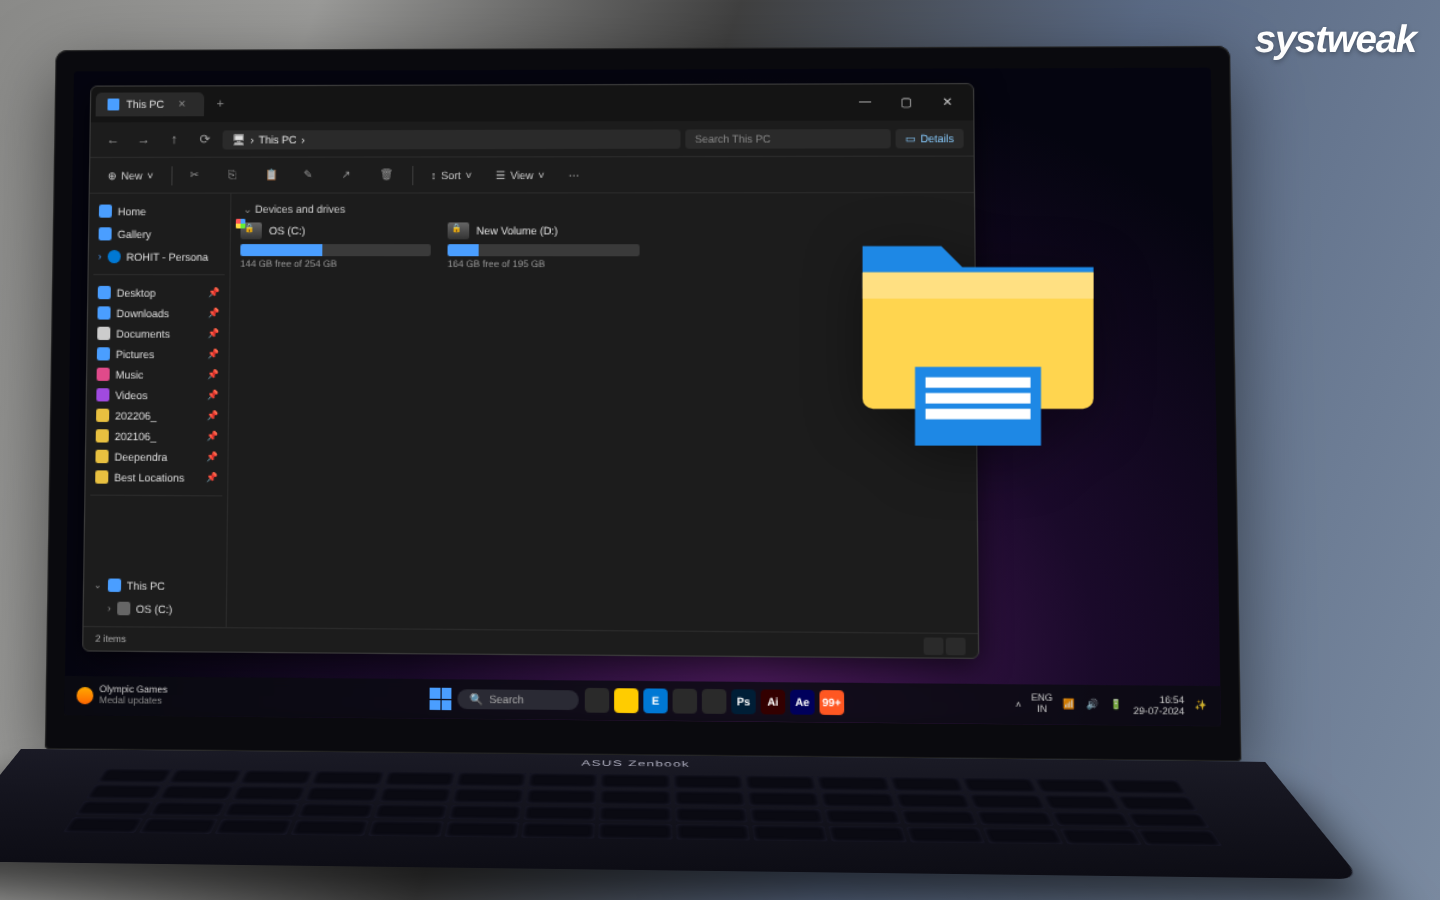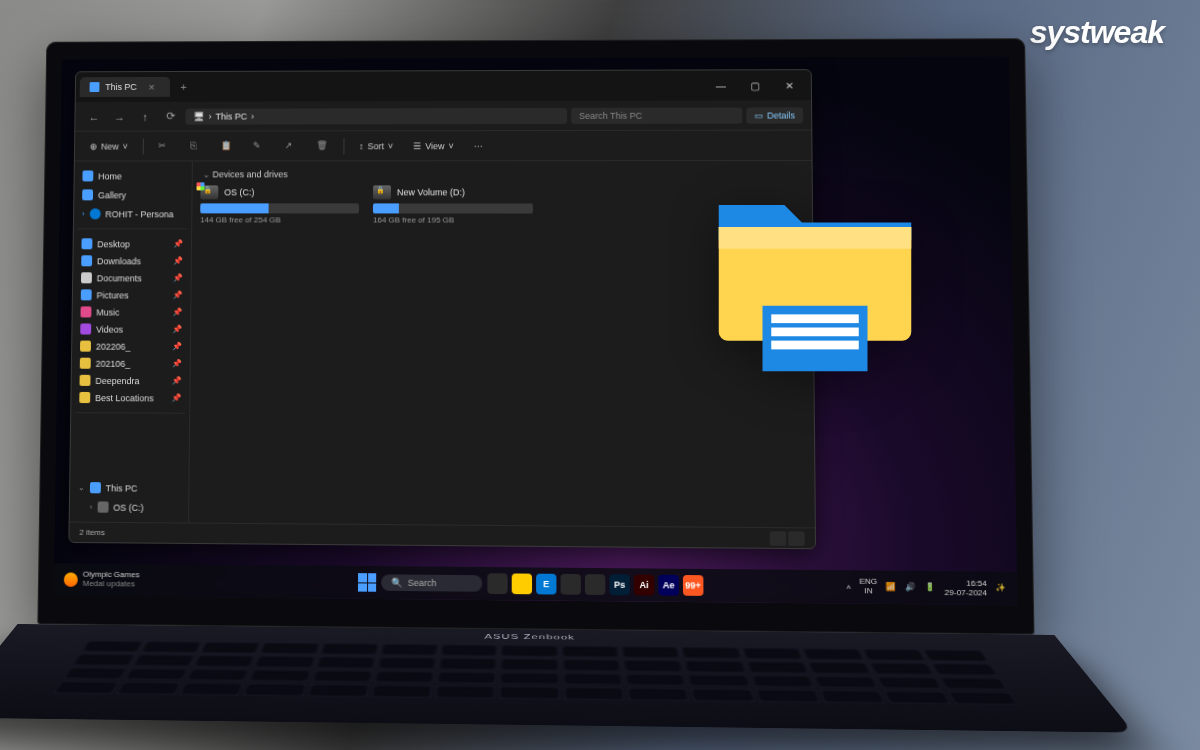--- a/index.html
+++ b/index.html
@@ -13,21 +13,21 @@
     --hover: #2a2a2a;
   }
   * { margin:0; padding:0; box-sizing:border-box; font-family:"Segoe UI",Arial,sans-serif; }
   html,body { width:1200px; height:750px; overflow:hidden; }
   body {
     background:linear-gradient(110deg,#8a8a88 0%,#9a9a98 18%,#404040 42%,#5a6a85 65%,#7a8aa0 100%);
     position:relative;
   }
   
   .brand {
-    position:absolute; top:14px; right:36px; color:#fff; font-weight:700;
+    position:absolute; top:14px; right:20px; color:#fff; font-weight:700;
     font-style:italic; font-size:32px; letter-spacing:-1px;
     text-shadow:0 2px 4px rgba(0,0,0,.3);
   }
   .brand .t { text-transform:lowercase; }
   
   .laptop {
     position:absolute; left:40px; top:40px; width:980px; height:700px;
     transform:perspective(2200px) rotateX(4deg) rotateY(-3deg);
     transform-origin:center top;
   }

